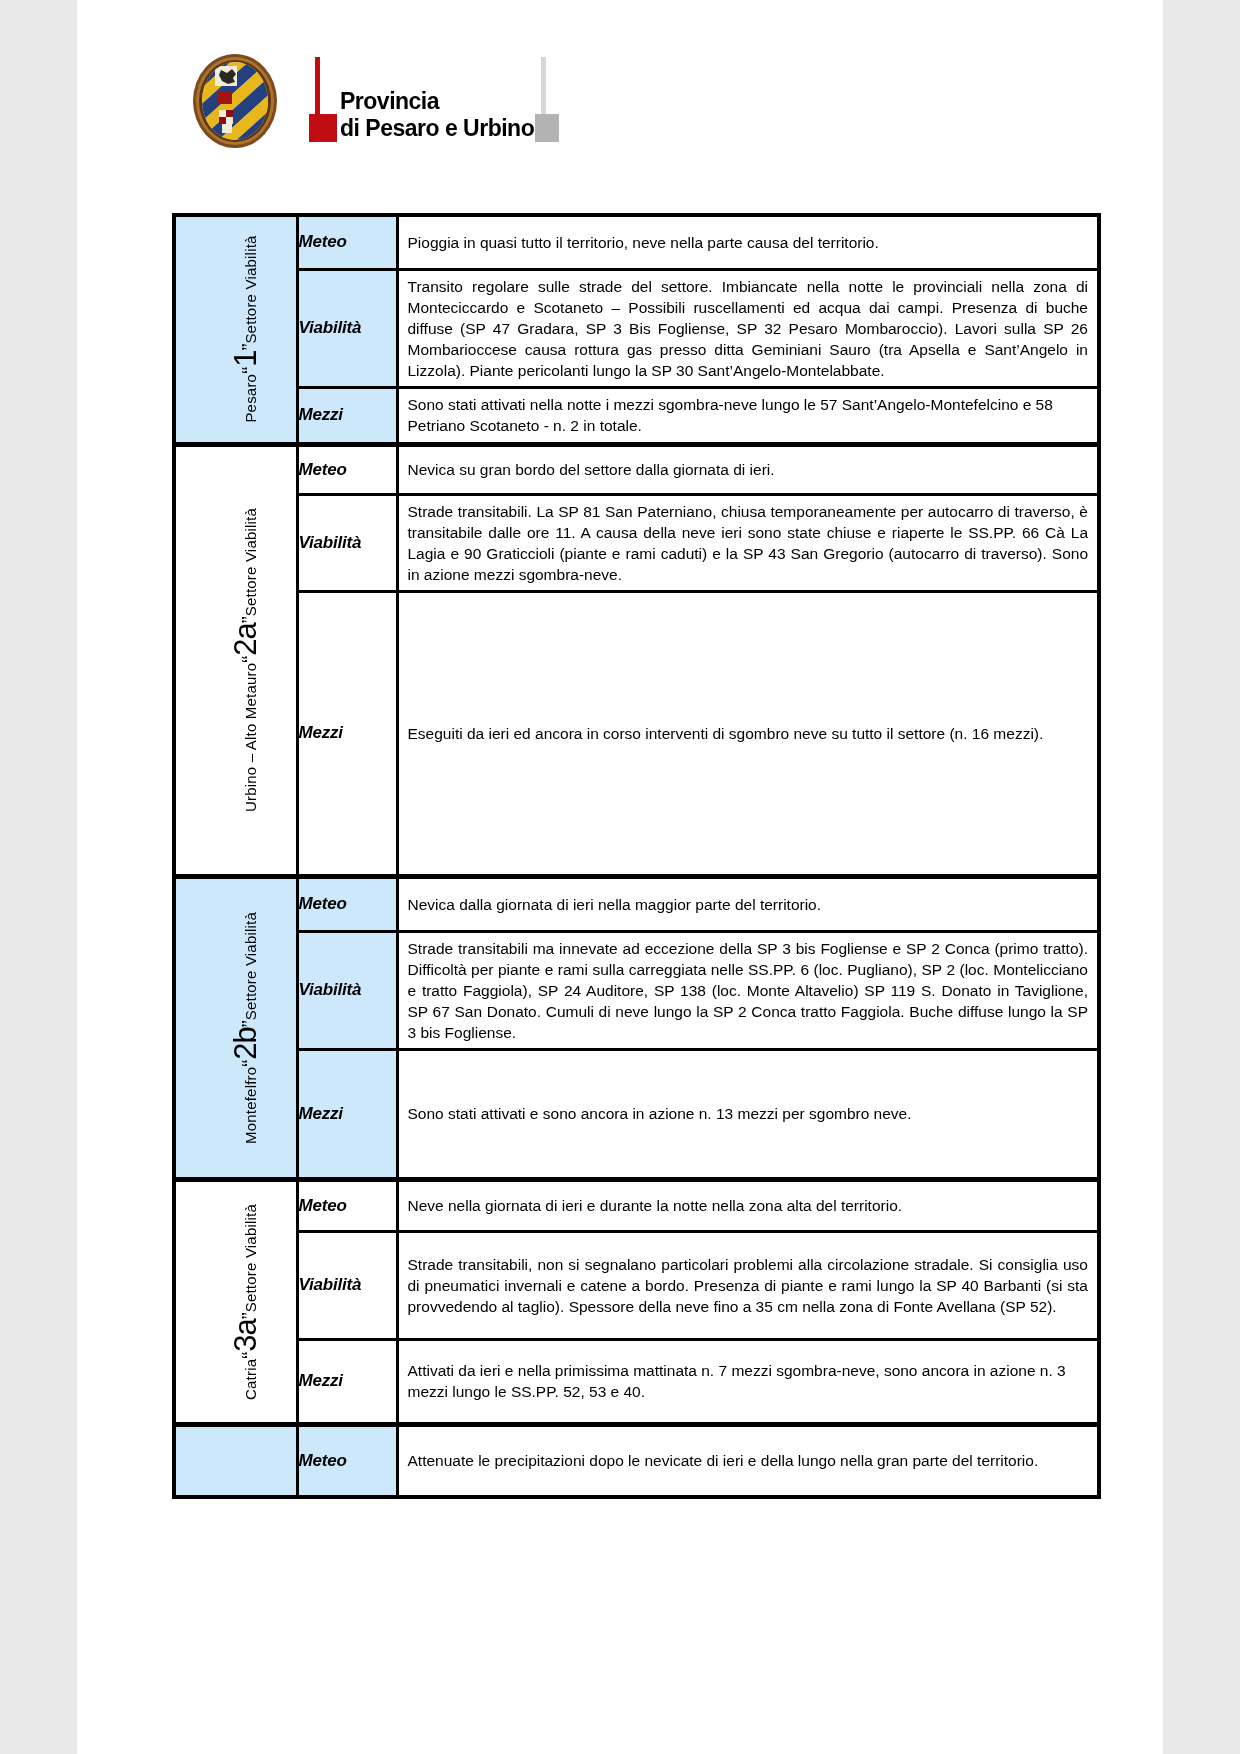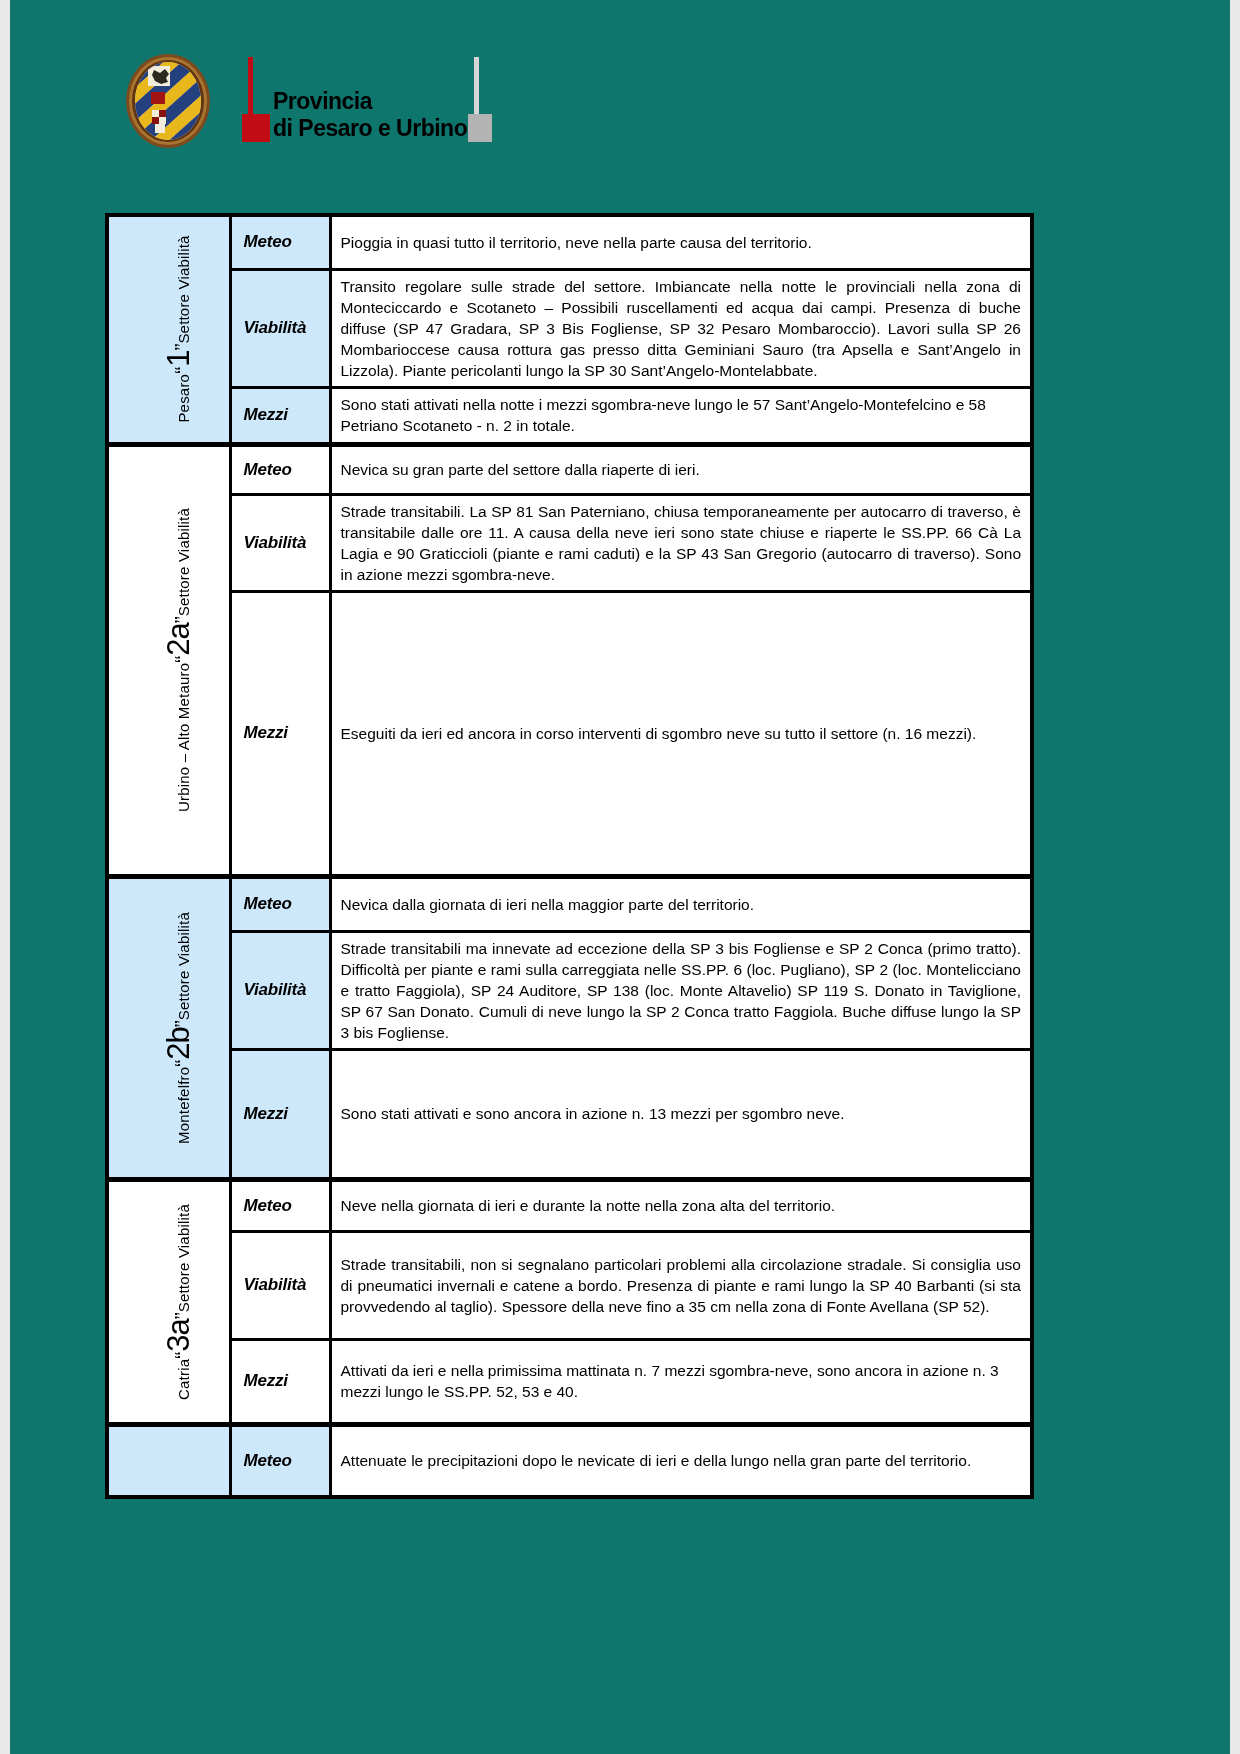--- a/index.html
+++ b/index.html
@@ -1,22 +1,22 @@
 <!DOCTYPE html>
 <html><head>
 <meta charset="utf-8">
 <style>
   * { box-sizing: border-box; margin: 0; padding: 0; }
   html, body { background: #e9e9e9; }
   .page {
     position: relative;
-    width: 1220px;
+    width: 1086px;
     height: 1754px;
     margin: 0 auto;
-    background: #0f766e;
+    background: #ffffff;
     font-family: "Liberation Sans", sans-serif;
     color: #000;
     overflow: hidden;
   }
 
   
   .hdr-logo { position: absolute; left: 114px; top: 52px; }
   .bar-red-thin  { position: absolute; left: 238px; top: 57px; width: 5px;  height: 57px; background: #c00c12; }
   .bar-red-block { position: absolute; left: 232px; top: 114px; width: 28px; height: 28px; background: #c00c12; }
   .org-text {
@@ -38,21 +38,21 @@
   }
   table.report td { border: 3px solid #000; vertical-align: middle; }
   tr.sec-top td { border-top: 5px solid #000; }
 
   col.c-sector { width: 123px; }
   col.c-label  { width: 100px; }
   col.c-text   { width: 702px; }
 
   td.sector-cell { position: relative; background: #ffffff; }
   td.sector-cell.blue, td.label-cell.blue { background: #cde8fa; }
-  td.label-cell { background: #ffffff; padding-left: 12px; }
+  td.label-cell { background: #ffffff; }
   td.text-cell  { background: #ffffff; padding: 5px 9px; }
 
   .row-label { font-size: 17px; font-weight: 700; font-style: italic; letter-spacing: -0.2px; }
 
   .cell-text { font-size: 15.5px; line-height: 21px; }
   .just { text-align: justify; }
 
   
   .vlabel {
     position: absolute; top: 50%; left: 58%;
@@ -151,21 +151,21 @@
             <div class="cell-text">Sono stati attivati  nella notte i mezzi sgombra-neve lungo le 57 Sant’Angelo-Montefelcino e 58 Petriano Scotaneto - n. 2 in totale.</div>
           </td>
     </tr>
 
     <tr class="sec-top">
       <td class="sector-cell" rowspan="3">
         <div class="vlabel"><span class="v-region">Urbino – Alto Metauro</span><span class="v-quote">“</span><span class="v-num">2a</span><span class="v-quote">”</span><span class="v-suffix">Settore Viabilità</span></div>
       </td>
       <td class="label-cell h50"><span class="row-label">Meteo</span></td>
       <td class="text-cell h50">
-            <div class="cell-text">Nevica su gran parte del settore dalla riaperte di ieri.</div>
+            <div class="cell-text">Nevica su gran bordo del settore dalla giornata di ieri.</div>
           </td>
     </tr>
     <tr>
       <td class="label-cell h92"><span class="row-label">Viabilità</span></td>
       <td class="text-cell h92">
             <div class="cell-text just">Strade transitabili. La SP 81 San Paterniano, chiusa temporaneamente per autocarro di traverso, è transitabile dalle ore 11. A causa della neve ieri sono state chiuse e riaperte le SS.PP. 66 Cà La Lagia e 90 Graticcioli (piante e rami caduti) e la SP 43 San Gregorio (autocarro di traverso). Sono in azione mezzi sgombra-neve.</div>
           </td>
     </tr>
     <tr>
       <td class="label-cell h285"><span class="row-label">Mezzi</span></td>

